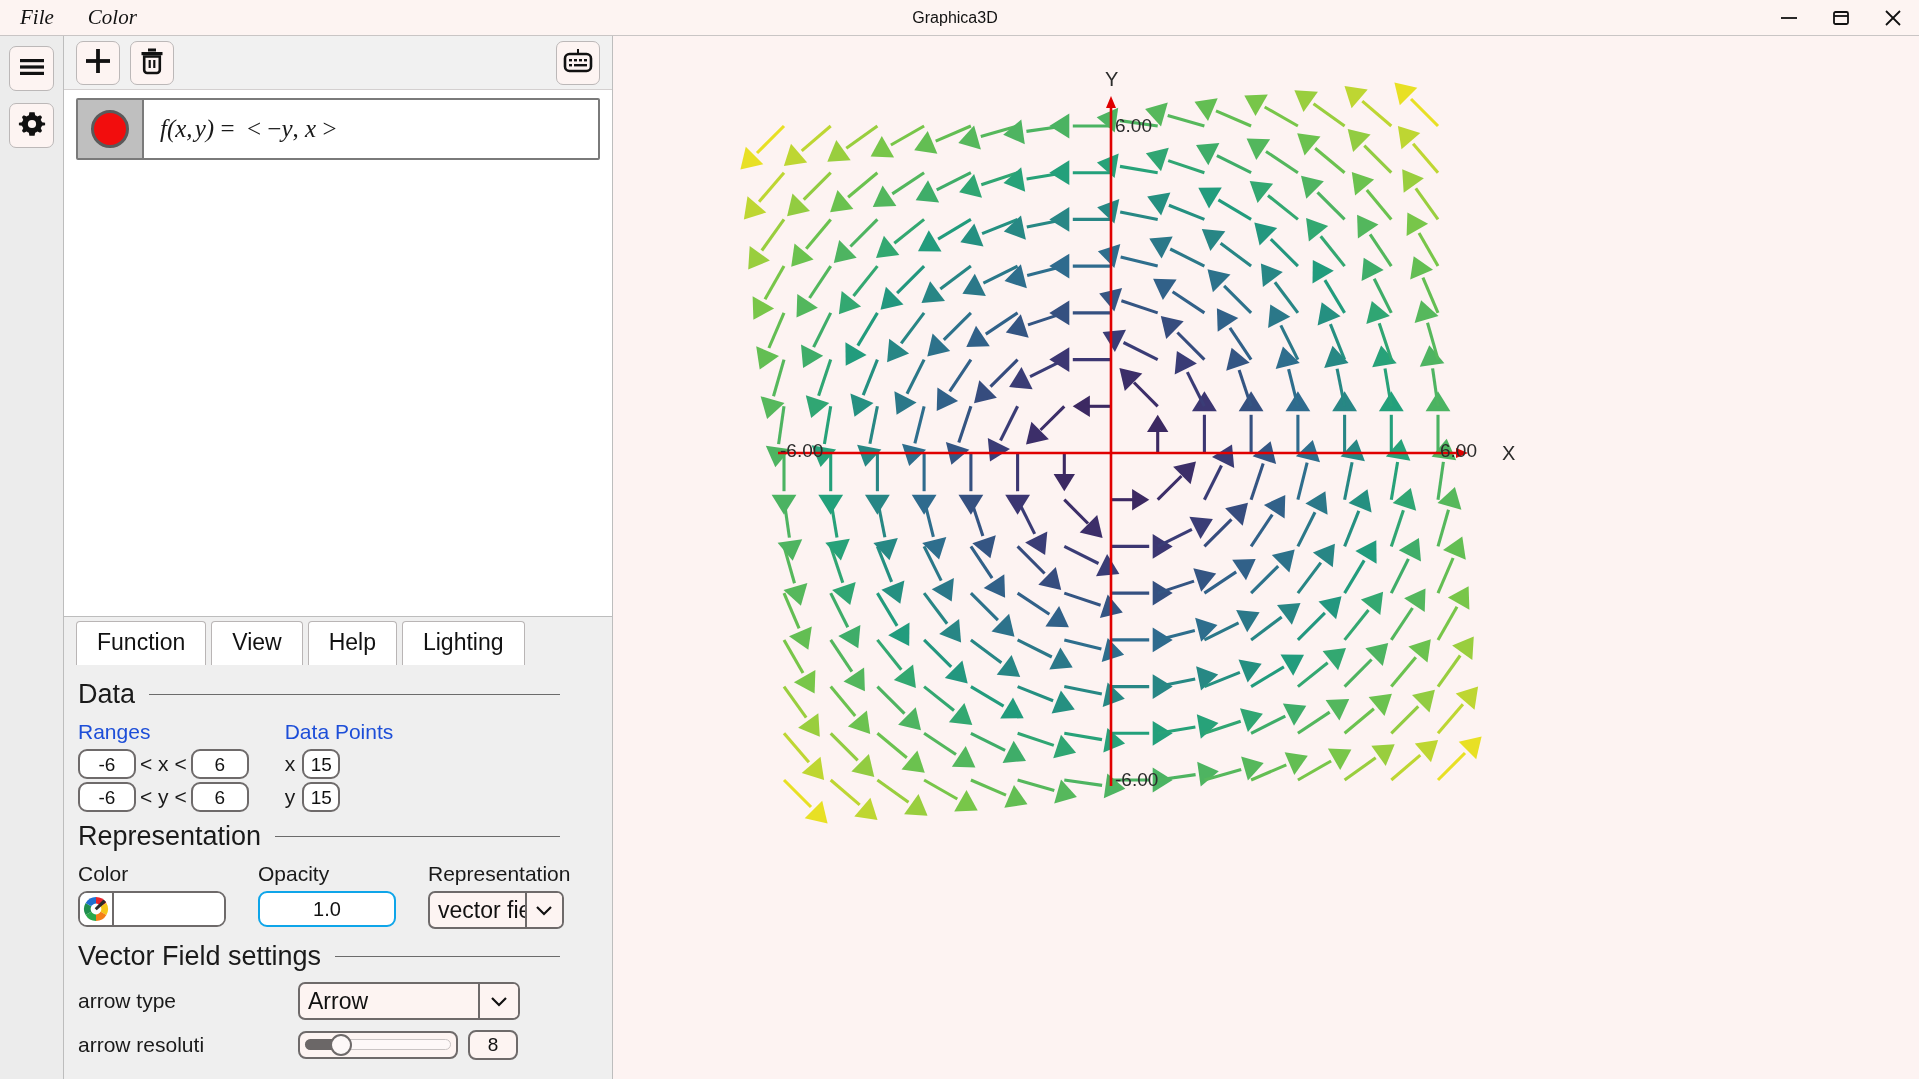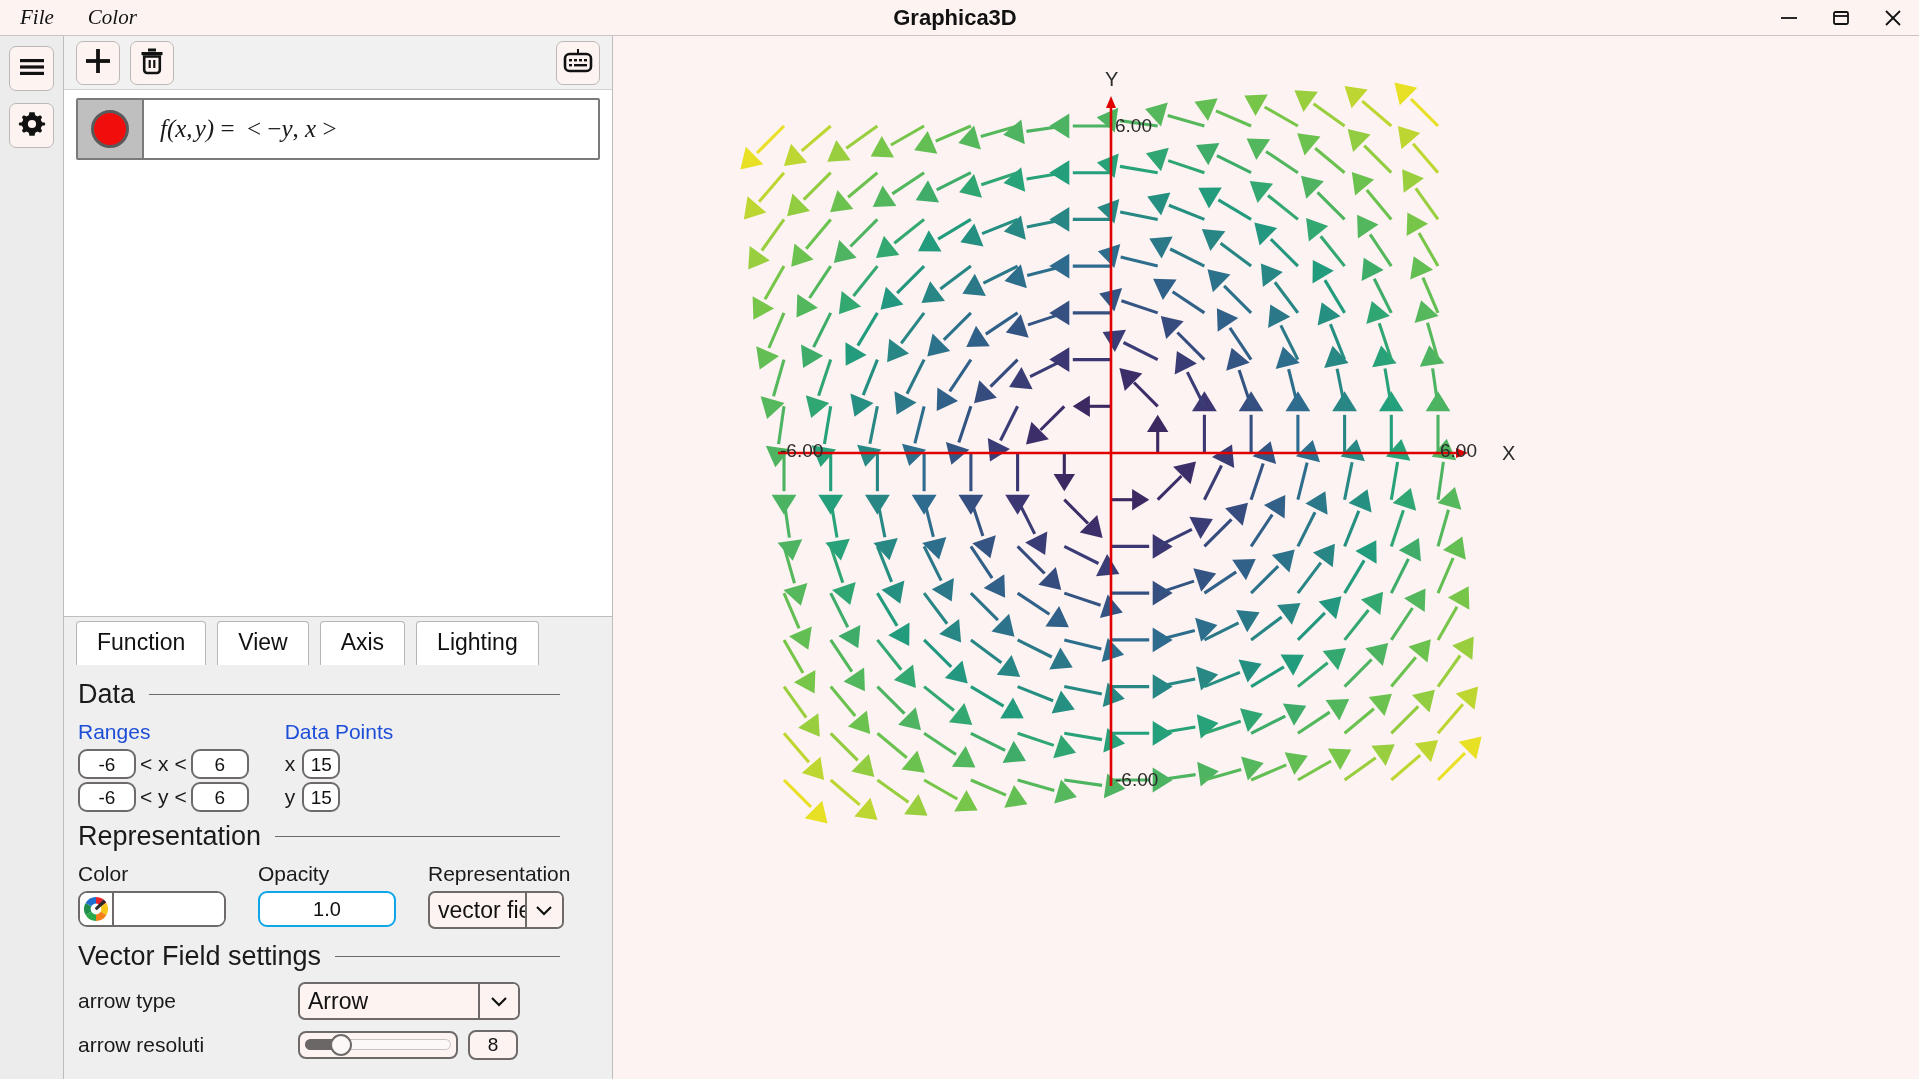--- a/index.html
+++ b/index.html
@@ -18,21 +18,21 @@
     border-bottom: 1px solid #c9c5c5;
   }
   #menu-area { display: flex; align-items: center; padding-left: 20px; gap: 34px; text-align: center; }
   .menu-item {
     font-family: "Liberation Serif", serif;
     font-style: italic; font-size: 21px; color: #111;
     cursor: default; line-height: 1;
   }
   #title-text {
     position: absolute; left: 0; width: 1910px; text-align: center;
-    font-size: 22px; color: #111; pointer-events: none; font-weight: bold;
+    font-size: 16px; color: #111; pointer-events: none;
   }
   #winbtns {
     position: absolute; right: 0; top: 0; height: 36px;
     display: flex; align-items: center; gap: 0;
   }
   .winbtn {
     width: 52px; height: 36px; display: flex; align-items: center; justify-content: center;
     cursor: default;
   }
   .winbtn svg { display: block; }
@@ -89,21 +89,21 @@
   }
   .fn-dot { width: 38px; height: 38px; border-radius: 50%; border: 3px solid #5a5a5a; }
   .fn-expr {
     flex: 1 1 auto; display: flex; align-items: center; padding-left: 16px;
     font-family: "Liberation Serif", serif; font-size: 25px; color: #1a1a1a;
     cursor: text;
   }
   .mi { font-style: italic; }
 
   
-  #tabs { display: flex; padding: 4px 12px 0 12px; background: #efefef; gap: 11px; }
+  #tabs { display: flex; padding: 4px 12px 0 12px; background: #efefef; gap: 5px; }
   .tab {
     background: #ffffff; border: 1px solid #b9b5b5; border-bottom: none;
     border-radius: 4px 4px 0 0;
     padding: 7px 20px 9px 20px; font-size: 23px; color: #111;
     cursor: pointer; white-space: nowrap;
   }
 
   
   #settings { flex: 1 1 auto; background: #efefef; padding: 14px 0 0 14px; overflow: hidden; }
   .sec-head { display: flex; align-items: center; gap: 14px; margin-bottom: 10px; }
@@ -297,21 +297,21 @@
         </div>
         <div class="fn-expr">
           <span class="mi">f</span><span class="mi">(x, y)</span>&nbsp;=&nbsp;&nbsp;&lt;&nbsp;−<span class="mi">y</span>,&nbsp;<span class="mi">x</span>&nbsp;&gt;
         </div>
       </div>
     </div>
 
     <div id="tabs">
       <div class="tab">Function</div>
       <div class="tab">View</div>
-      <div class="tab">Axis</div>
+      <div class="tab">Help</div>
       <div class="tab">Lighting</div>
     </div>
 
     <div id="settings">
 
       <div class="sec-head">
         <div class="sec-title">Data</div>
         <div class="sec-rule"></div>
       </div>
 

